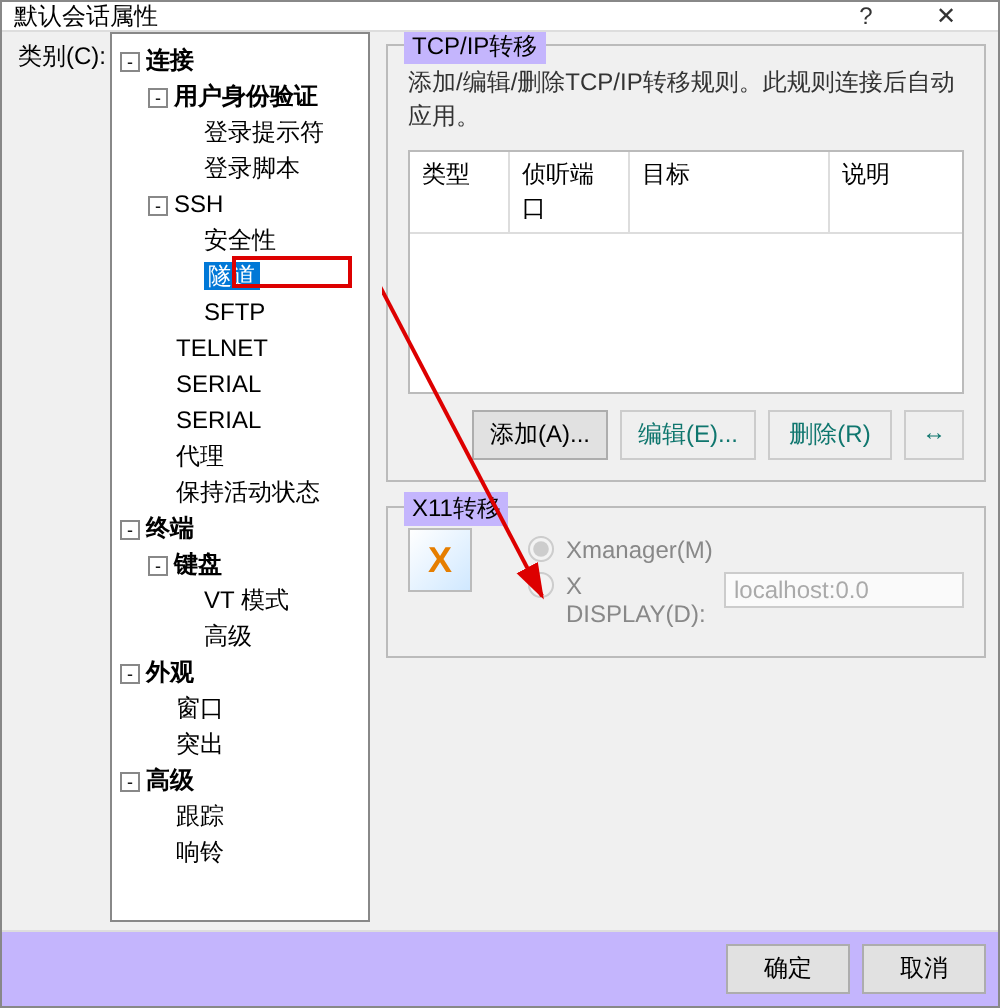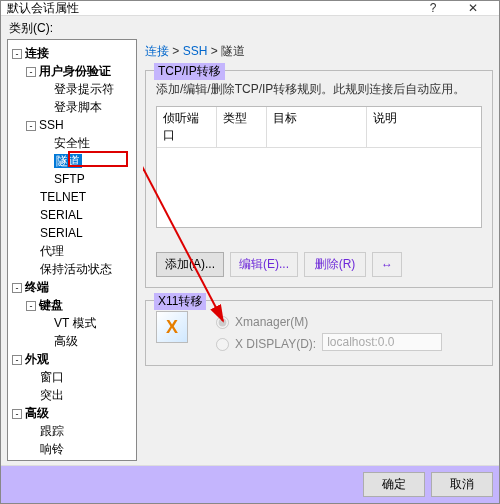--- a/index.html
+++ b/index.html
@@ -2,48 +2,48 @@
 <html><head>
 <meta charset="utf-8">
 <style>
   * { box-sizing: border-box; font-family: "Microsoft YaHei", "SimSun", Tahoma, sans-serif; font-size: 12px; }
   body { margin:0; background:#fff; }
   .window { width:500px; height:504px; border:1px solid #888; background:#f0f0f0; display:flex; flex-direction:column; }
   .titlebar { height:15px; background:#fff; border-bottom:1px solid #ddd; display:flex; align-items:center; padding:0 6px; }
   .titlebar .title { flex:1; }
   .titlebar .btns { display:flex; gap:0; }
   .titlebar .tb { width:40px; height:28px; display:flex; align-items:center; justify-content:center; color:#333; }
-  .content { flex:1; display:flex; flex-direction:column; padding:0 4px 4px 6px; overflow:hidden; }
+  .content { flex:1; display:flex; padding:0 4px 4px 6px; overflow:hidden; }
   .catlabel { padding:4px 2px 2px; }
   .mainrow { flex:1; display:flex; gap:6px; overflow:hidden; }
   .tree { width:130px; background:#fff; border:1px solid #888; overflow-y:auto; padding:4px 2px; }
   .tree ul { list-style:none; margin:0; padding:0 0 0 14px; }
   .tree > ul { padding-left:2px; }
   .tree li { line-height:18px; white-space:nowrap; position:relative; }
   .tree .tog { display:inline-block; width:10px; height:10px; border:1px solid #888; text-align:center; line-height:8px; font-size:9px; margin-right:3px; background:#fff; cursor:pointer; }
   .tree .sp { display:inline-block; width:14px; }
   .tree .bold { font-weight:bold; }
   .tree .sel { background:#0078d7; color:#fff; padding:0 2px; }
   .hl { position:absolute; border:2px solid #d00; width:60px; height:16px; left:28px; top:-1px; pointer-events:none; }
   .rightpane { flex:1; display:flex; flex-direction:column; overflow:hidden; }
   .crumb { padding:4px 2px; color:#333; }
   .crumb a { color:#0066cc; text-decoration:none; }
   .gbox { border:1px solid #bbb; margin:6px 2px; padding:10px; position:relative; background:#f0f0f0; }
   .gbox .gtitle { position:absolute; top:-8px; left:8px; background:#c4b5fd; padding:0 4px; }
   .hint { color:#333; margin-bottom:8px; }
   .listhead { display:flex; background:#fff; border:1px solid #bbb; border-bottom:none; }
   .listhead div { padding:3px 6px; border-right:1px solid #ddd; border-bottom:1px solid #ddd; background:#fff; font-weight:normal; }
   .listbody { height:80px; background:#fff; border:1px solid #bbb; border-top:none; }
-  .btnrow { display:flex; justify-content:flex-start; gap:6px; margin-top:24px; }
+  .btnrow { display:flex; justify-content:flex-end; gap:6px; margin-top:8px; }
   .btn { min-width:62px; padding:3px 8px; border:1px solid #adadad; background:#e1e1e1; text-align:center; }
-  .btn.dis { color:#6d28d9; background:#efefef; border-color:#ccc; }
+  .btn.dis { color:#0f766e; background:#efefef; border-color:#ccc; }
   .x11row { display:flex; align-items:flex-start; gap:10px; position:relative; }
   .xicon { width:32px; height:32px; background:linear-gradient(135deg,#fff,#d0e8ff); border:1px solid #bbb; display:flex; align-items:center; justify-content:center; font-weight:bold; color:#e67e00; font-size:18px;}
   .xopts { flex:1; }
-  .radiorow { display:flex; align-items:flex-end; gap:6px; margin:4px 0 4px 18px; color:#888; }
+  .radiorow { display:flex; align-items:flex-start; gap:6px; margin:4px 0 4px 18px; color:#888; }
   .radiorow input[type=radio] { margin:0; }
   .rinput { width:120px; border:1px solid #ccc; background:#fafafa; color:#aaa; padding:1px 4px; }
   .footer { display:flex; justify-content:flex-end; gap:6px; padding:6px; border-top:1px solid #ddd; background:#c4b5fd; }
   .arrow-svg { position:absolute; pointer-events:none; left:0; top:0; }
   label.cb { display:flex; align-items:center; gap:4px; }
 </style>
 </head>
 <body>
 
 <div class="window">
@@ -104,32 +104,27 @@
               <li><span class="sp"></span><span>跟踪</span></li>
               <li><span class="sp"></span><span>响铃</span></li>
 
             </ul>
           </li>
 
         </ul>
       </div>
 
       <div class="rightpane" style="position:relative">
-        <div class="crumb">
-          <a href="#">连接</a> &gt;
-          <a href="#">SSH</a> &gt;
-          <span>隧道</span>
-        </div>
 
         <div class="gbox">
           <div class="gtitle">TCP/IP转移</div>
           <div class="hint">添加/编辑/删除TCP/IP转移规则。此规则连接后自动应用。</div>
           <div class="listhead">
+            <div style="width:50px">类型</div>
             <div style="width:60px">侦听端口</div>
-            <div style="width:50px">类型</div>
             <div style="width:100px">目标</div>
             <div style="flex:1;border-right:none">说明</div>
           </div>
           <div class="listbody"></div>
           <div class="btnrow">
             <div class="btn">添加(A)...</div>
             <div class="btn dis">编辑(E)...</div>
             <div class="btn dis">删除(R)</div>
             <div class="btn dis" style="min-width:30px">↔</div>
           </div>

